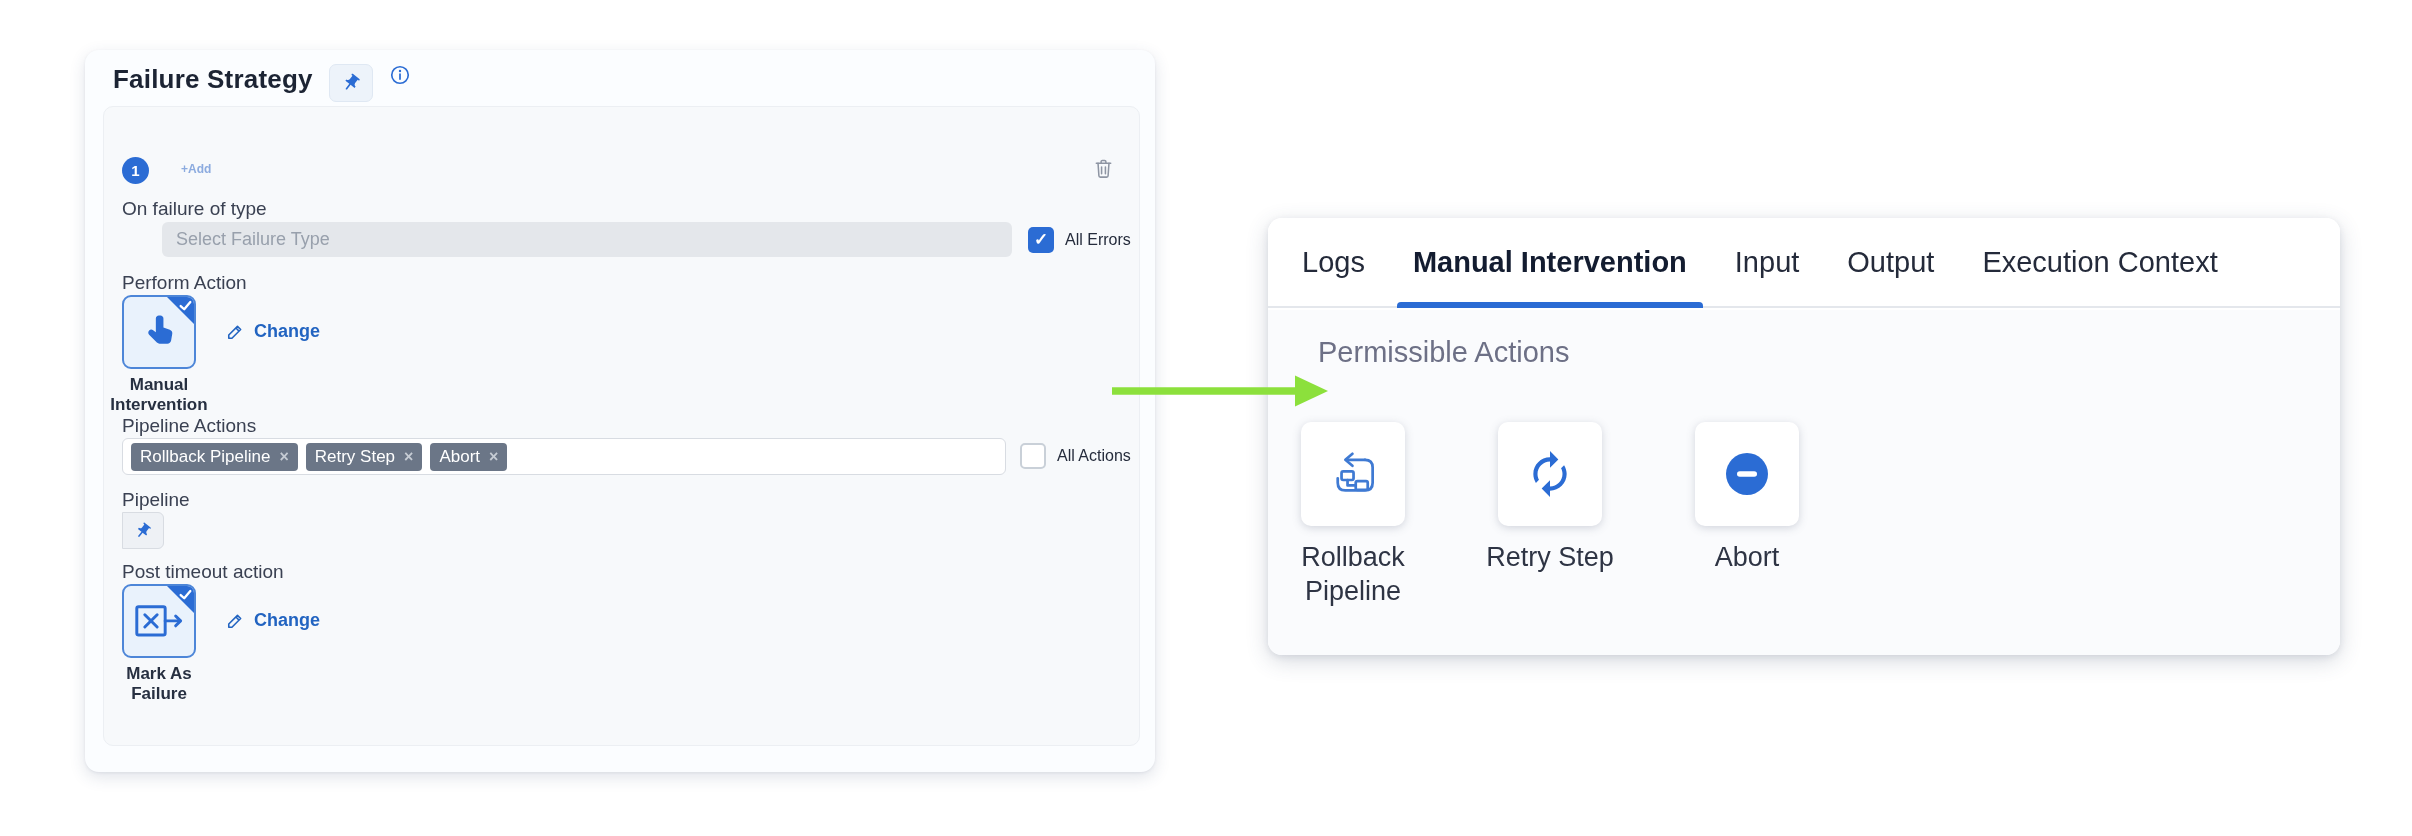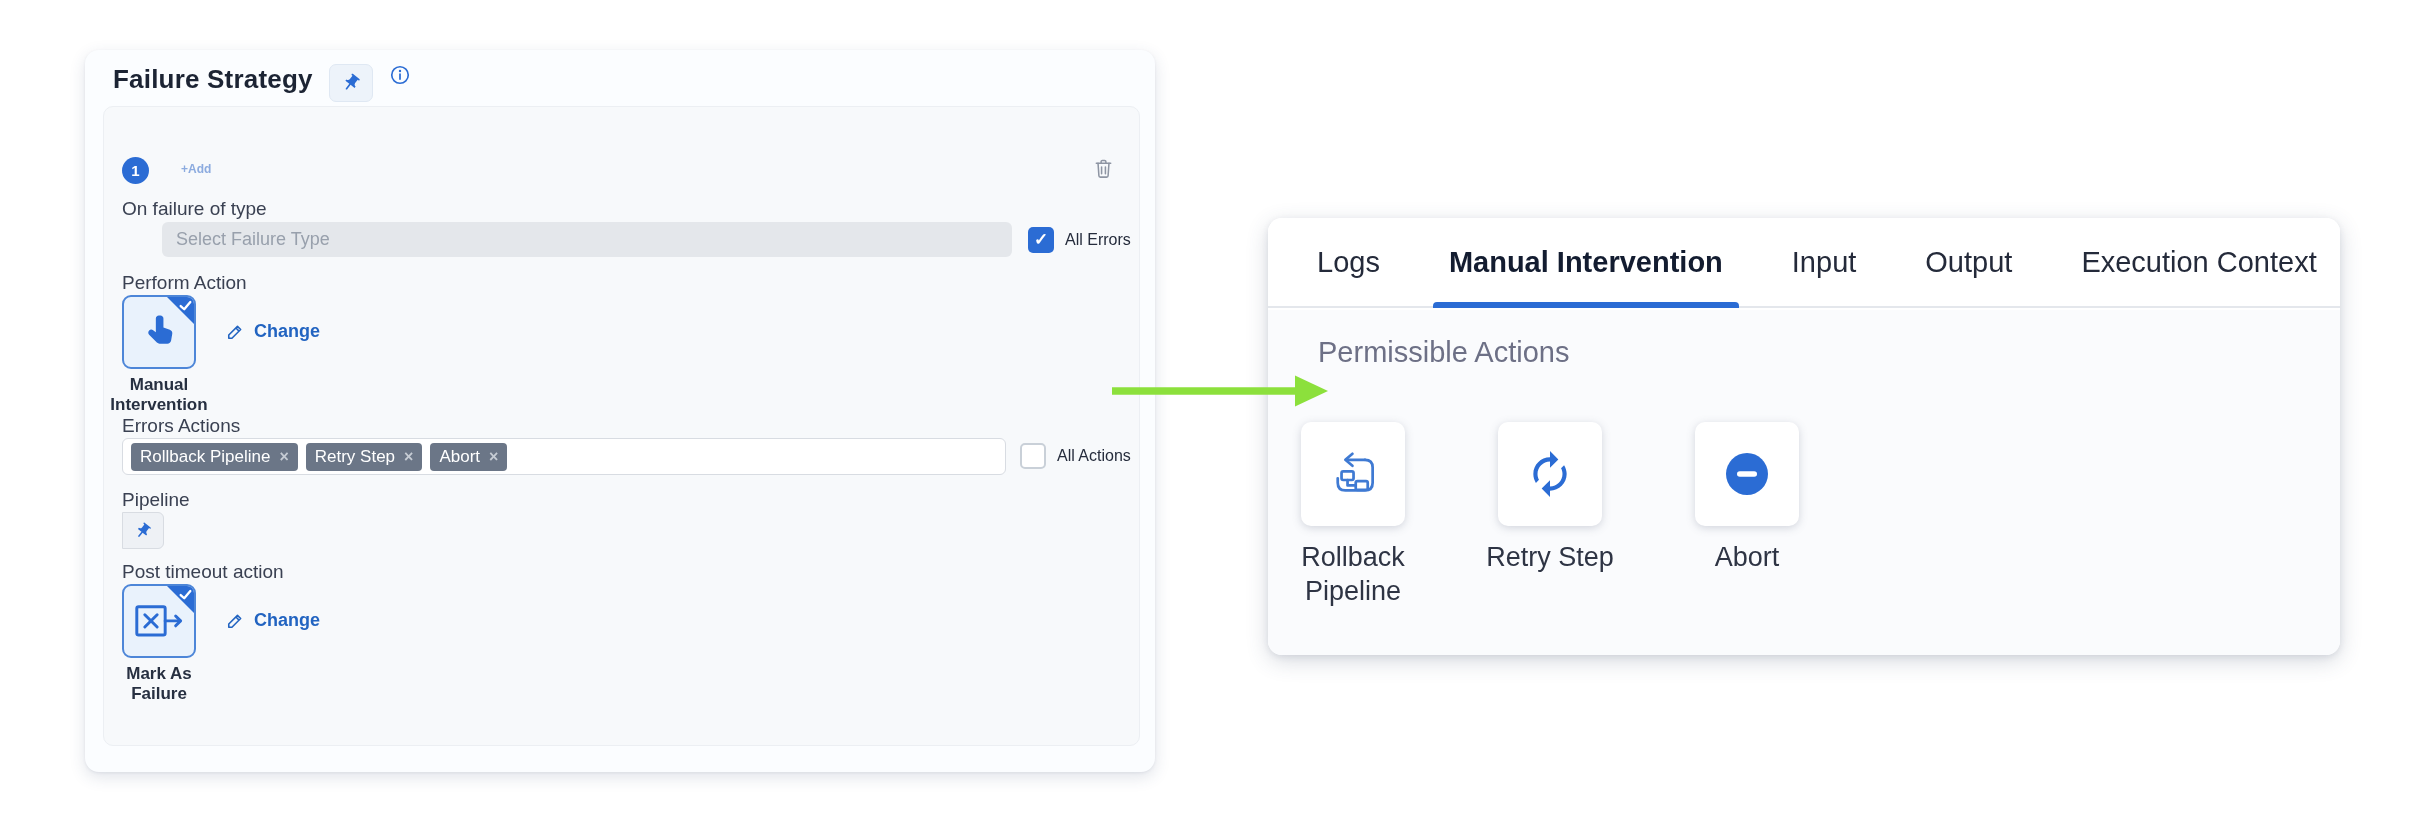--- a/index.html
+++ b/index.html
@@ -68,21 +68,21 @@
     display:flex; align-items:center; justify-content:center; cursor:pointer; }
 
   .lbl-post { left:18px; top:454px; }
 
   
   .arrow { position:absolute; left:1105px; top:369px; z-index:5; }
 
   
   .rp { position:absolute; left:1268px; top:218px; width:1072px; height:437px; background:#fff;
     border-radius:14px; box-shadow:0 6px 22px rgba(55,70,100,.20), 0 2px 6px rgba(55,70,100,.10); }
-  .tabbar { height:90px; display:flex; align-items:center; padding-left:49px; gap:69px;
+  .tabbar { height:90px; display:flex; align-items:center; padding-left:34px; gap:48px;
     border-bottom:2px solid #e4e7ec; border-radius:14px 14px 0 0; background:#fff; }
   .tab { font-size:29px; color:#242a3a; position:relative; height:88px; display:flex; align-items:center; gap:11px; cursor:pointer; white-space:nowrap; }
   .tab.active { font-weight:700; color:#131c30; }
   .tab-underline { position:absolute; left:-16px; right:-16px; bottom:-2px; height:6px; background:#2b6cd4; border-radius:4px 4px 0 0; }
   .rp-content { position:absolute; left:0; top:92px; right:0; bottom:0; background:#fafbfd; border-radius:0 0 14px 14px; }
   .rp-heading { position:absolute; left:50px; top:26px; font-size:29px; color:#6d7086; }
   .acard { position:absolute; top:112px; width:104px; height:104px; background:#fff; border-radius:10px;
     box-shadow:0 2px 9px rgba(90,100,125,.25); display:flex; align-items:center; justify-content:center; cursor:pointer; }
   .acard1 { left:33px; } .acard2 { left:230px; } .acard3 { left:427px; }
   .alabel { position:absolute; top:230px; width:190px; text-align:center; font-size:27px; color:#2e3444; line-height:34px; }
@@ -142,21 +142,21 @@
     </div>
     <div class="change-link change1">
       <svg width="19" height="19" viewBox="0 0 24 24" fill="none" stroke="#2264c1" stroke-width="2" stroke-linejoin="round">
           <path d="M14.5 5.5l4 4L7.5 20.5H3.5v-4L14.5 5.5z"></path>
           <path d="M12.5 7.5l4 4"></path>
         </svg>
       <span>Change</span>
     </div>
     <div class="card-label mi-label">Manual Intervention</div>
 
-    <div class="fld-label lbl-allowed">Errors Actions</div>
+    <div class="fld-label lbl-allowed">Pipeline Actions</div>
     <div class="tags-field">
       <span class="tag">
         <span>Rollback Pipeline</span>
         <span class="x">×</span>
       </span>
       <span class="tag">
         <span>Retry Step</span>
         <span class="x">×</span>
       </span>
       <span class="tag">

